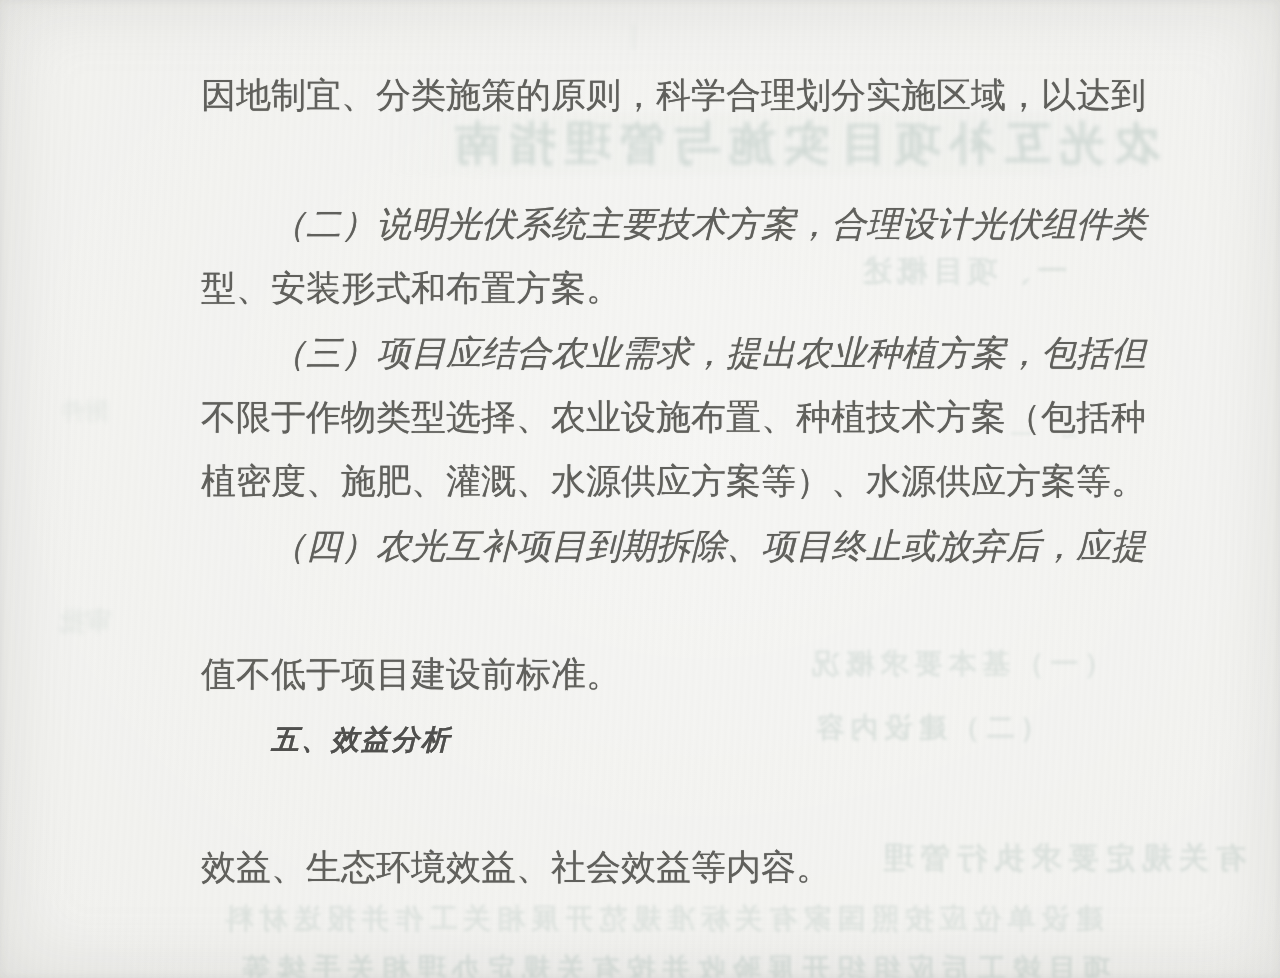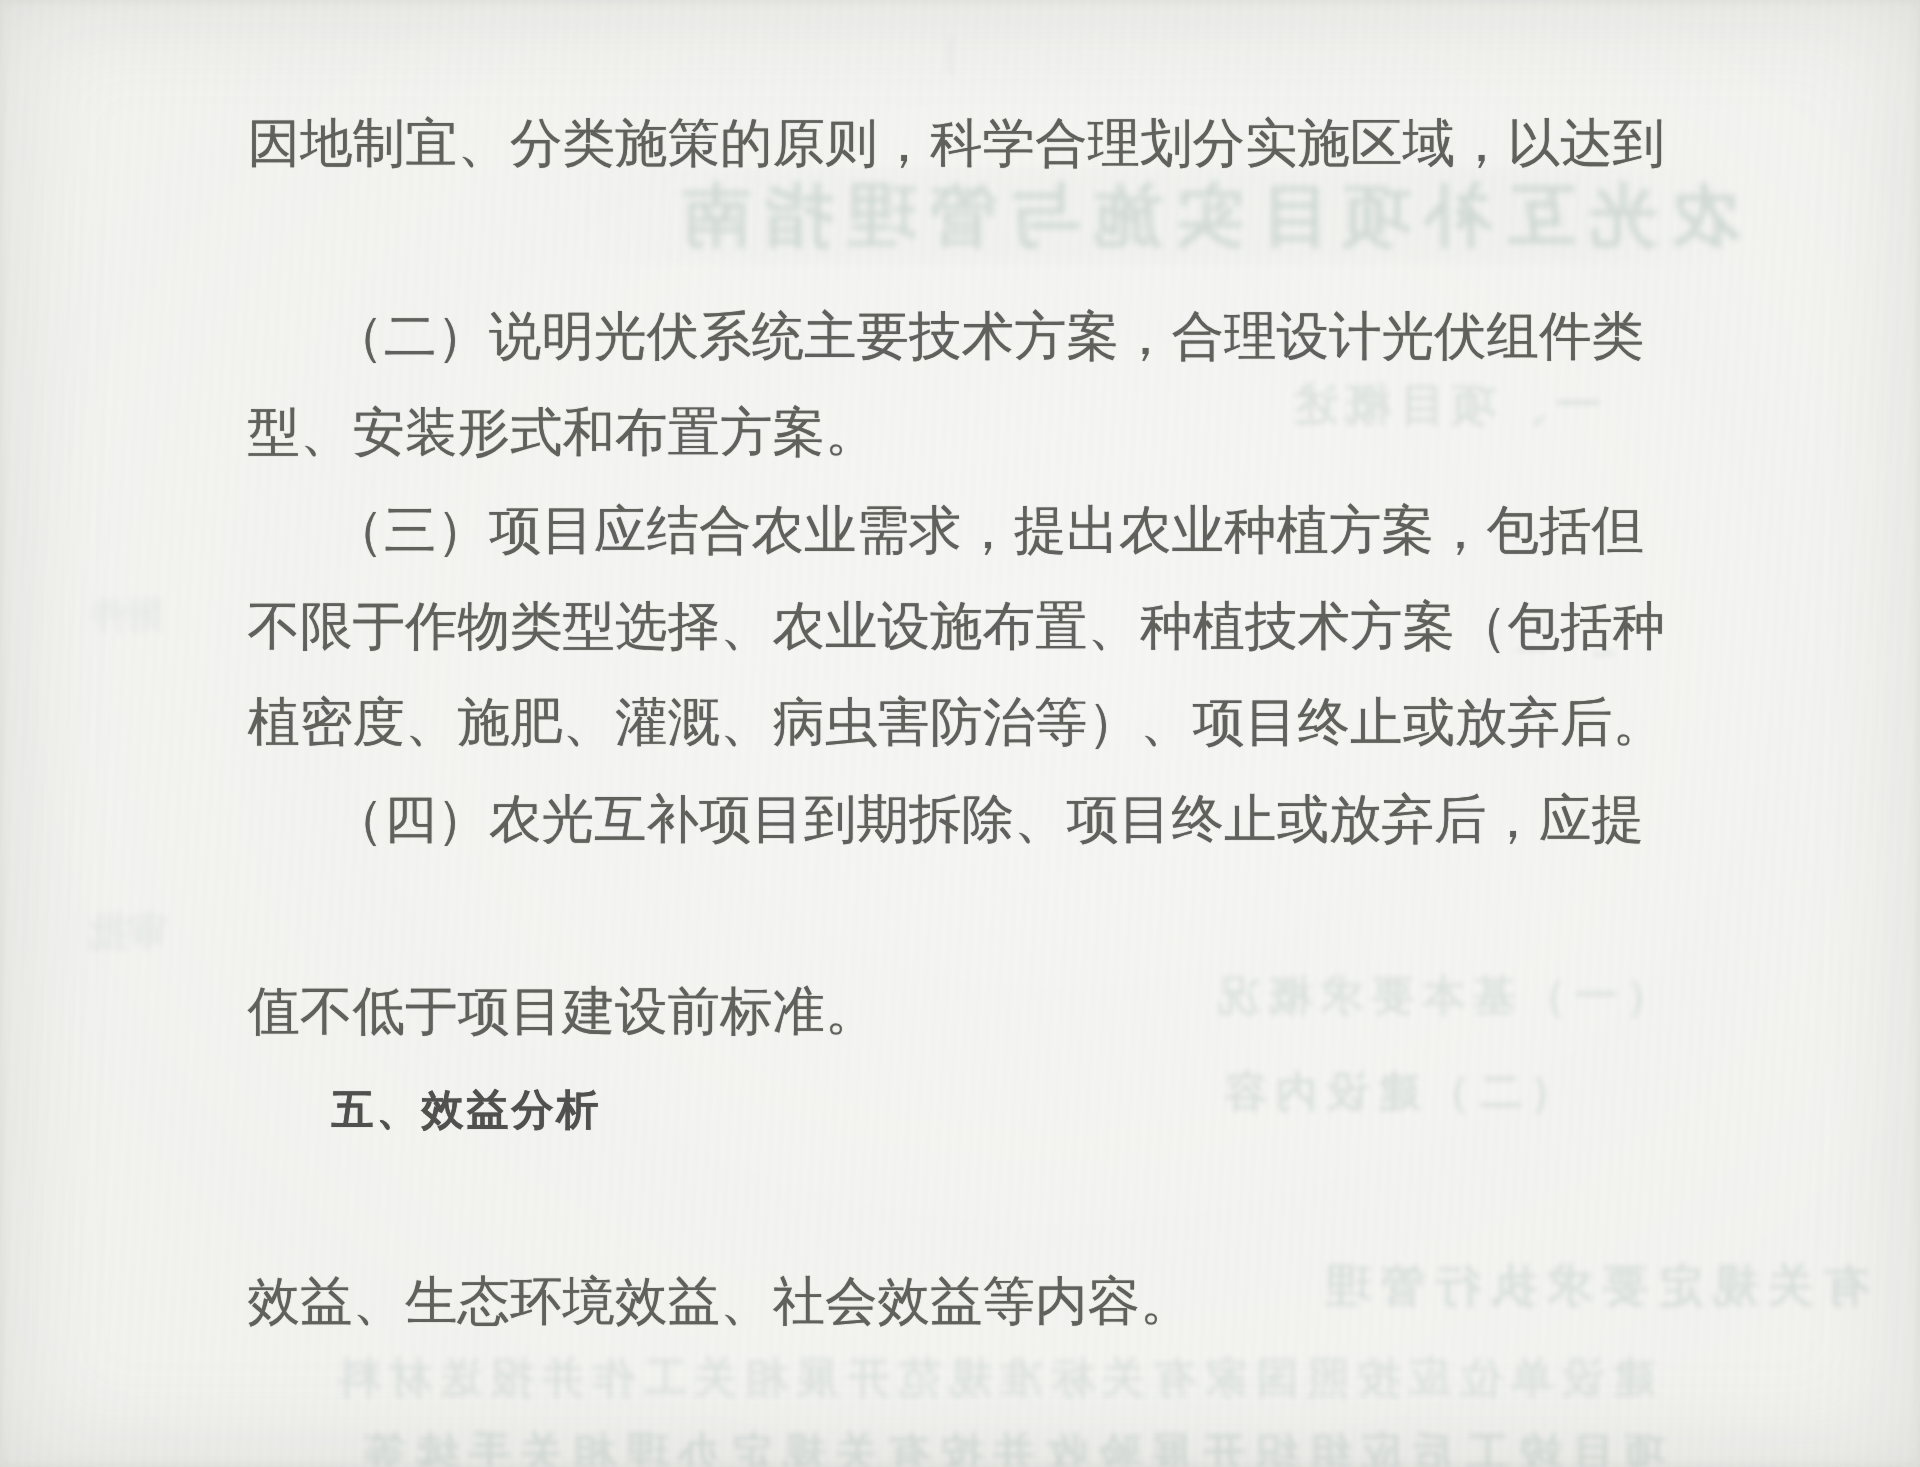--- a/index.html
+++ b/index.html
@@ -24,33 +24,33 @@
     position: absolute;
     inset: 0;
     background: repeating-linear-gradient(
       93deg,
       rgba(120,120,115,0.016) 0px,
       rgba(255,255,255,0.0) 3px,
       rgba(120,120,115,0.016) 7px
     );
     pointer-events: none;
   }
-  .text-layer { position: absolute; inset: 0; z-index: 3; }
+  .text-layer { position: absolute; inset: 0; z-index: 3; margin-left: 36px; }
   .line {
     position: absolute;
     left: 165px;
     width: 960px;
     font-size: 35px;
     line-height: 42px;
     letter-spacing: 0px;
     color: var(--ink, #60605c);
     text-shadow: 0 0 0.7px rgba(96,96,92,0.75);
     white-space: nowrap;
   }
-  .line.indent { left: 221px; }
+  .line.indent { left: 235px; font-style: italic; }
   .line.heading {
     font-family: "Liberation Sans", "DejaVu Sans", sans-serif;
     font-weight: 700;
     font-size: 28px;
     color: var(--heading, #50504e);
     text-shadow: 0 0 0.5px rgba(80,80,78,0.8);
     letter-spacing: 2px;
   }
   .bleed-layer { position: absolute; inset: 0; z-index: 1; }
   .bleed {
@@ -98,20 +98,20 @@
     <div class="bleed bleed-s2">附件</div>
     <div class="bleed bleed-s3">丨</div>
   </div>
 
   <div class="text-layer">
     <div class="line" style="top:75px">因地制宜、分类施策的原则，科学合理划分实施区域，以达到</div>
     <div class="line indent" style="top:204px">（二）说明光伏系统主要技术方案，合理设计光伏组件类</div>
     <div class="line indent" style="top:333px">（三）项目应结合农业需求，提出农业种植方案，包括但</div>
     <div class="line" style="top:268px">型、安装形式和布置方案。</div>
     <div class="line" style="top:397px">不限于作物类型选择、农业设施布置、种植技术方案（包括种</div>
-    <div class="line" style="top:461px">植密度、施肥、灌溉、病虫害防治等）、项目终止或放弃后。</div>
+    <div class="line" style="top:461px">植密度、施肥、灌溉、水源供应方案等）、水源供应方案等。</div>
     <div class="line indent" style="top:526px">（四）农光互补项目到期拆除、项目终止或放弃后，应提</div>
     <div class="line" style="top:654px">值不低于项目建设前标准。</div>
     <div class="line indent heading" style="top:719px">五、效益分析</div>
     <div class="line" style="top:847px">效益、生态环境效益、社会效益等内容。</div>
   </div>
 
 </div>
 
 </body></html>

